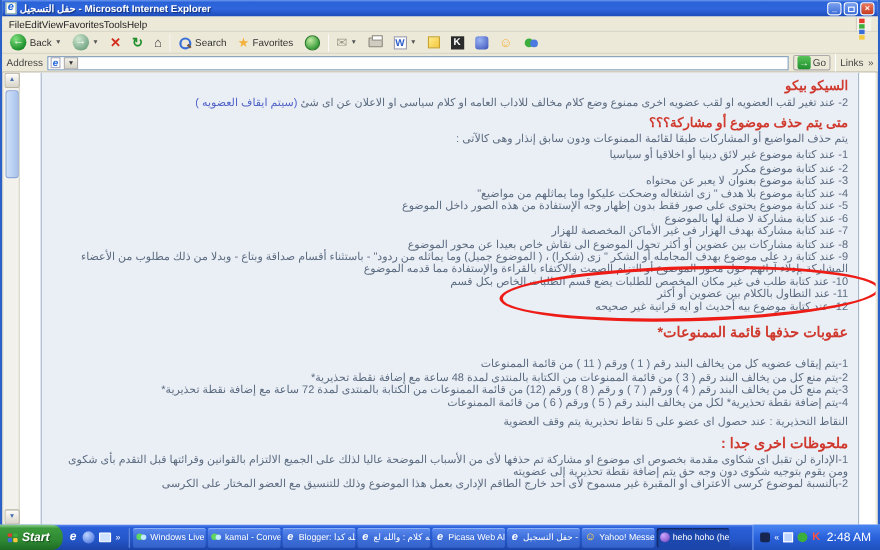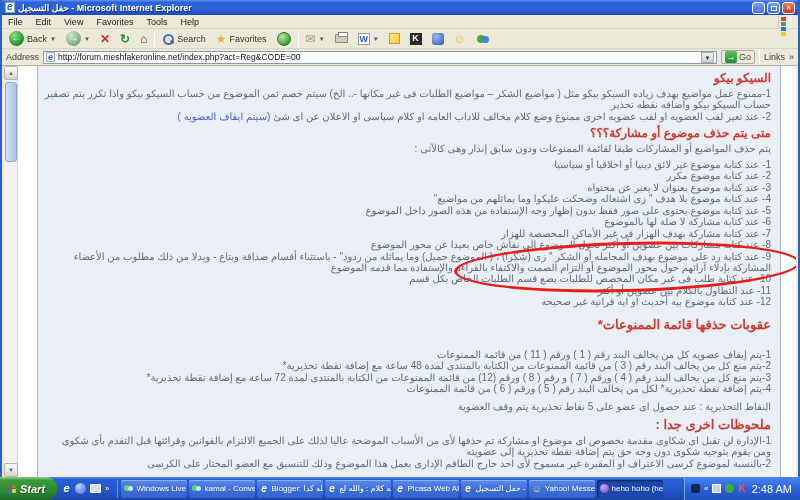--- a/index.html
+++ b/index.html
@@ -19,21 +19,21 @@
     color:#1a62d8; font-size:10px; font-weight:bold; font-style:italic; }
   .title-text { flex:1; white-space:nowrap; overflow:hidden;
     text-shadow:1px 1px 1px rgba(0,0,20,.5); }
   .win-controls { display:flex; gap:2px; }
   .wbtn { width:13px; height:12px; border:1px solid #fff; border-radius:3px;
     background:linear-gradient(180deg,#7aa0ee,#3b6cd8); color:#fff; font-size:8px;
     line-height:10px; text-align:center; }
   .wbtn.close { background:linear-gradient(180deg,#ee7a5d,#c53c22); }
   .restore-glyph { display:block; width:6px; height:5px; border:1px solid #fff; margin:3px auto 0; }
 
-  .menubar { height:14px; display:flex; align-items:center; gap:13px; padding:0 6px;
+  .menubar { height:14px; display:flex; align-items:center; padding:0 6px;
     background:#ece9d8; border-bottom:1px solid #d8d4c8; font-size:9px; color:#222; }
   .menubar .spacer { flex:1; }
   .winlogo { width:16px; height:12px; background:#f4f2ea; border-left:1px solid #cfcabb;
     display:flex; flex-wrap:wrap; width:14px; padding:1px; }
   .winlogo i { display:block; width:5px; height:4px; margin:0.5px; }
 
   .toolbar { height:20px; display:flex; align-items:center; gap:4px; padding:0 4px;
     background:#ece9d8; border-bottom:1px solid #d8d4c8; font-size:9px; color:#333; }
   .tbtn { display:flex; align-items:center; gap:3px; padding:1px 3px; border-radius:2px; }
   .circle-ic { width:15px; height:15px; border-radius:50%; color:#fff; font-size:10px;
@@ -251,21 +251,20 @@
         </div>
       <div class="tbtn">
           <span class="buddy-ic"></span>
         </div>
     </div>
 
     <div class="addressbar">
       <span>Address</span>
       <div class="url-field">
         <span class="e-ic">e</span>
-        <span class="url-text">http://forum.meshfakeronline.net/index.php?act=Reg&amp;CODE=00</span>
         <span class="field-dd">▼</span>
       </div>
       <div class="go-btn">
         <span class="go-arrow">→</span>
         <span>Go</span>
       </div>
       <div class="sep"></div>
       <span>Links</span>
       <span class="links-chev">»</span>
     </div>
@@ -273,21 +272,20 @@
     <div class="content">
 
       <div class="vscroll">
         <div class="scroll-btn up">▲</div>
         <div class="scroll-thumb"></div>
         <div class="scroll-btn down">▼</div>
       </div>
 
       <div class="page-body" lang="ar">
         <div class="red-h">السيكو بيكو</div>
-        <div class="row">1-ممنوع عمل مواضيع بهدف زياده السيكو بيكو مثل ( مواضيع الشكر – مواضيع الطلبات فى غير مكانها -.. الخ) سيتم خصم ثمن الموضوع من حساب السيكو بيكو واذا تكرر يتم تصفير حساب السيكو بيكو واضافه نقطه تحذير</div>
         <div class="row">
           <span>2- عند تغير لقب العضويه او لقب عضويه اخرى ممنوع وضع كلام مخالف للاداب العامه او كلام سياسى او الاعلان عن اى شئ</span>
           <span class="blue-note">(سيتم ايقاف العضويه )</span>
         </div>
         <div class="gap4"></div>
         <div class="red-h">متى يتم حذف موضوع أو مشاركة؟؟؟</div>
         <div class="row">يتم حذف المواضيع أو المشاركات طبقا لقائمة الممنوعات ودون سابق إنذار وهى كالآتى :</div>
         <div class="gap4"></div>
         <div class="row">1- عند كتابة موضوع غير لائق دينيا أو اخلاقيا أو سياسيا</div>
         <div class="row">2- عند كتابة موضوع مكرر</div>

